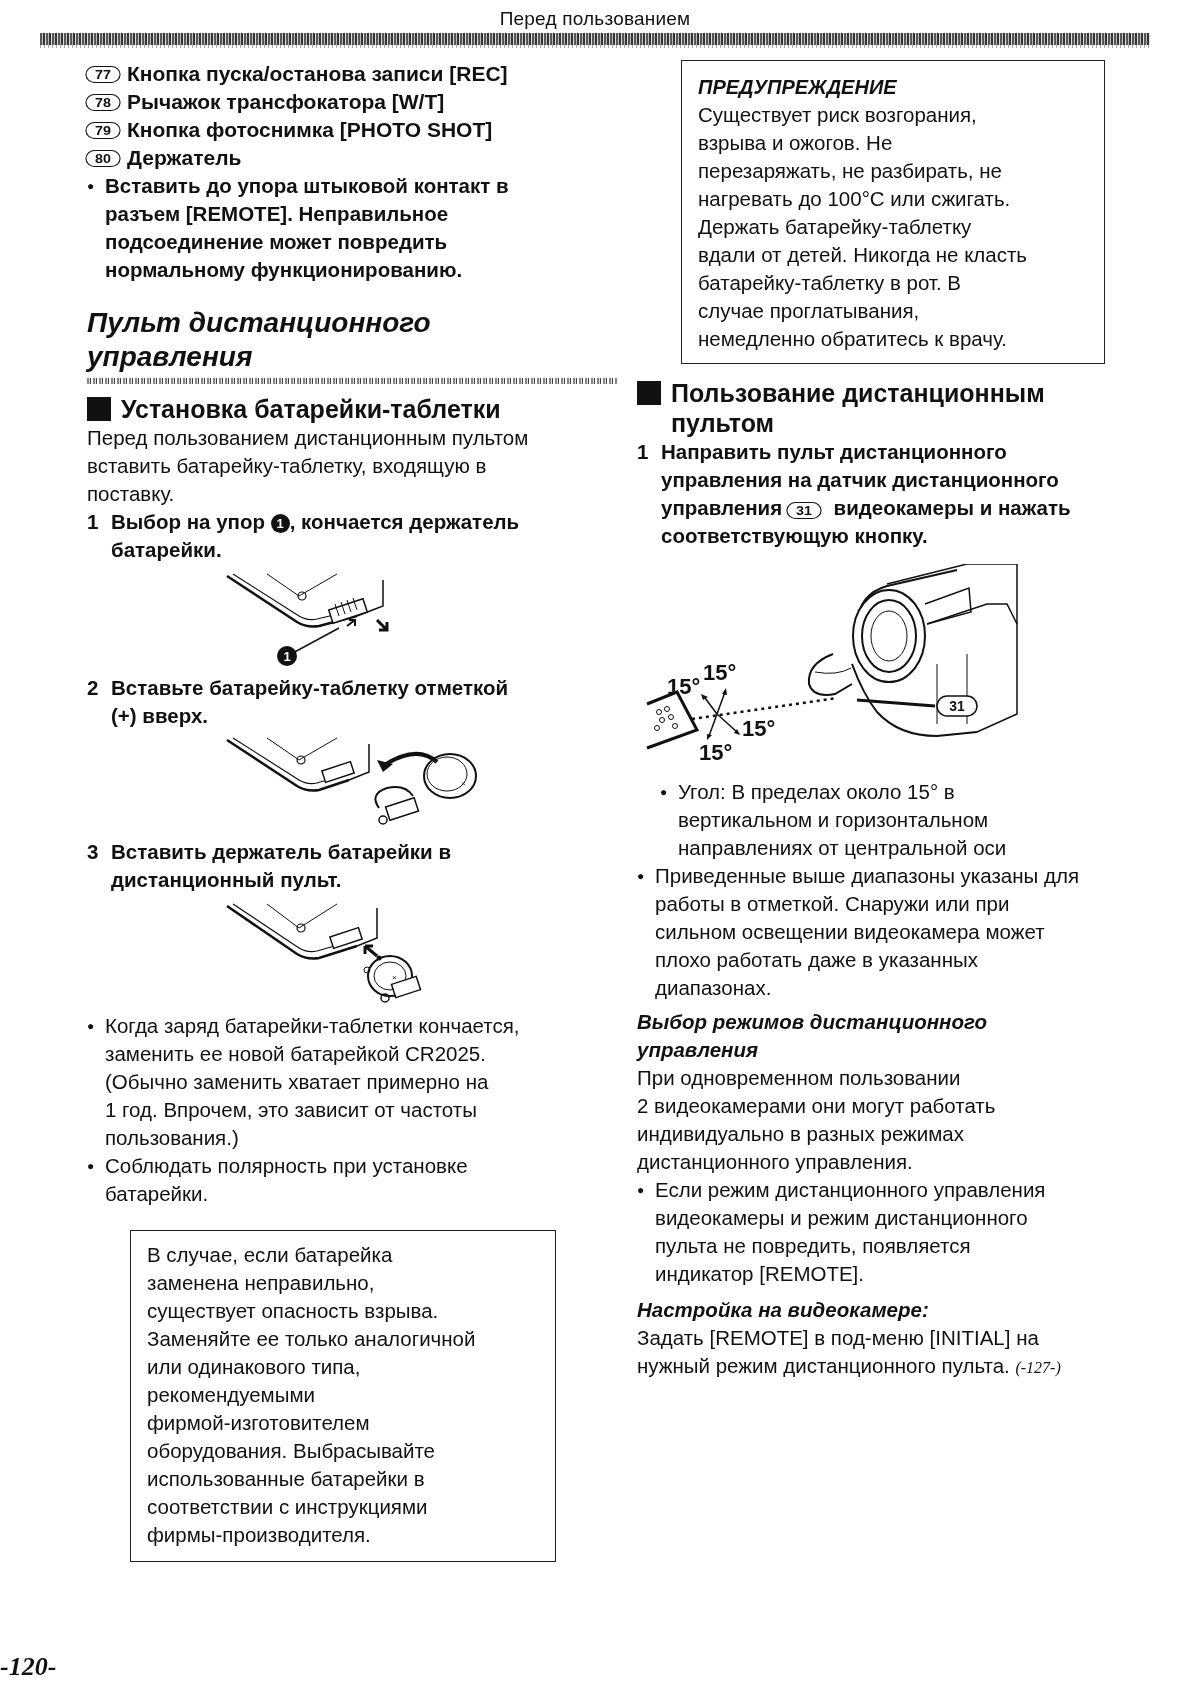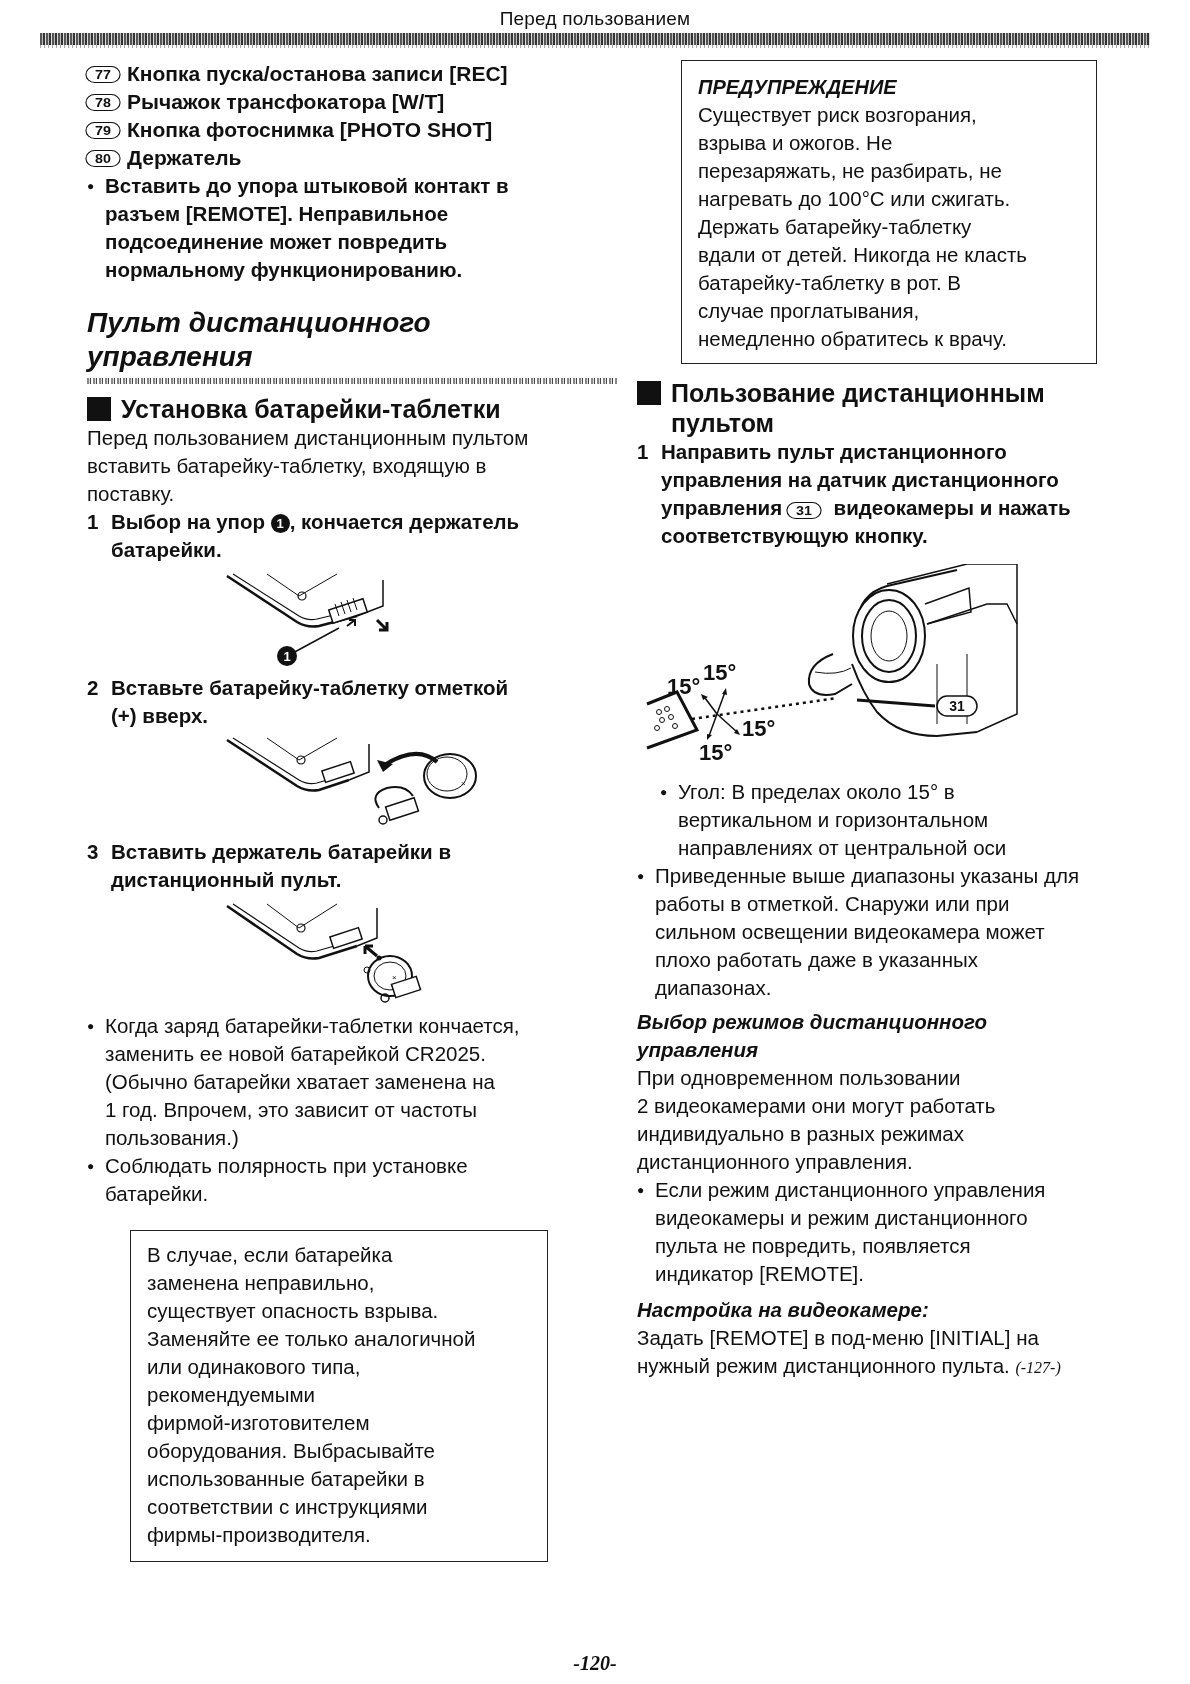--- a/index.html
+++ b/index.html
@@ -34,25 +34,25 @@
   .sub-head { display: flex; align-items: flex-start; font-size: 25px; line-height: 30px; font-weight: bold; }
   .black-sq { display: inline-block; width: 24px; height: 24px; background: #111; margin-right: 10px; margin-top: 3px; flex: none; }
 
   .step { display: flex; font-weight: bold; font-size: 20.5px; line-height: 28px; }
   .step-num { width: 24px; flex: none; }
   .filled-circle { display: inline-block; width: 19px; height: 19px; border-radius: 50%; background: #111; color: #fff;
                    font-size: 13px; line-height: 19px; text-align: center; vertical-align: 1px; }
 
   .illus { position: relative; margin: 6px 0; }
 
-  .box { border: 1.5px solid #222; padding: 10px 8px 12px 16px; }
+  .box { border: 1.5px solid #222; padding: 10px 16px 12px 16px; }
   .box-title { font-weight: bold; font-style: italic; font-size: 20px; line-height: 28px; }
 
-  .page-num { position: absolute; top: 1652px; left: 0; width: 1190px; text-align: center;
-              font-family: "Liberation Serif", serif; font-weight: bold; font-style: italic; font-size: 20px; }
+  .page-num { position: absolute; top: 1652px; left: 0; width: 1190px; 
+              font-family: "Liberation Serif", serif; font-weight: bold; font-style: italic; font-size: 26px; }
   .xref { font-family: "Liberation Serif", serif; font-style: italic; font-size: 16px; }
 </style>
 </head>
 <body>
 
 <div class="header-title">Перед пользованием</div>
 <div class="header-bar"></div>
 
 <div class="col col-left">
   <div>
@@ -170,21 +170,21 @@
       <circle cx="298" cy="98" r="4" fill="none" stroke="#111" stroke-width="1.5"></circle>
       <circle cx="292" cy="58" r="2.5" fill="#111"></circle>
       <circle cx="280" cy="70" r="3" fill="none" stroke="#111"></circle>
     </svg>
   </div>
 
   <div>
     <div class="bullet">
       <div>Когда заряд батарейки-таблетки кончается,</div>
       <div>заменить ее новой батарейкой CR2025.</div>
-      <div>(Обычно батарейки хватает заменена на</div>
+      <div>(Обычно заменить хватает примерно на</div>
       <div>1 год. Впрочем, это зависит от частоты</div>
       <div>пользования.)</div>
     </div>
     <div class="bullet">
       <div>Соблюдать полярность при установке</div>
       <div>батарейки.</div>
     </div>
   </div>
 
   <div class="box" style="margin:22px 0 0 43px; width:392px;">

